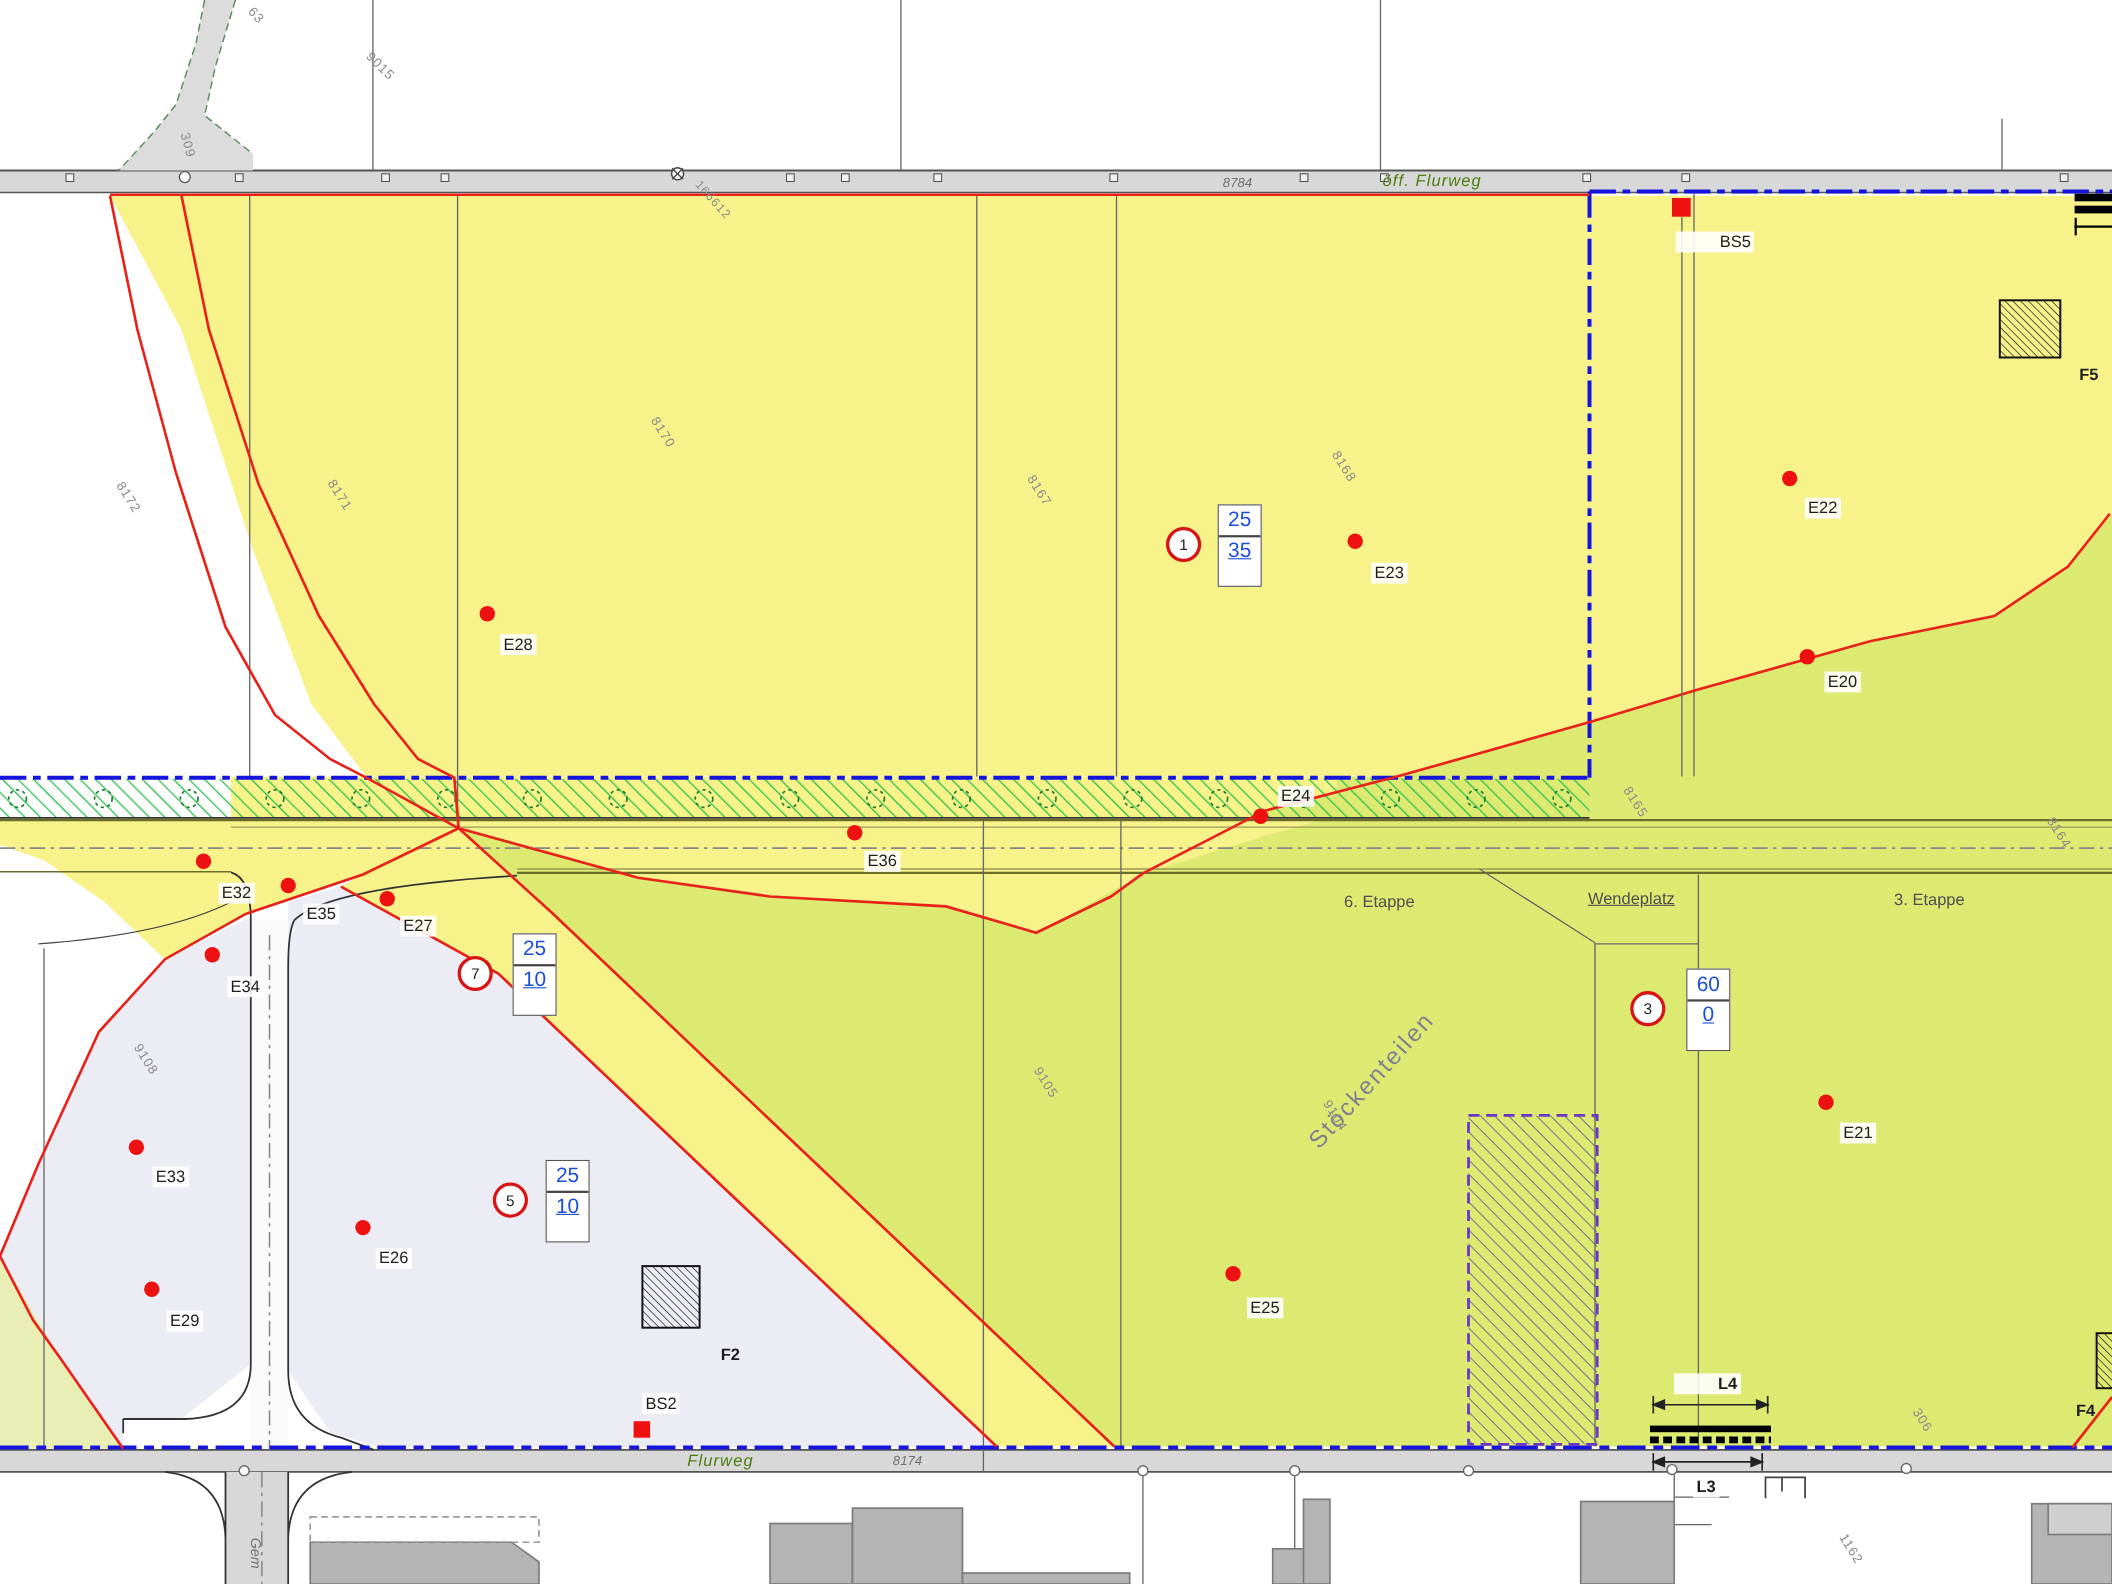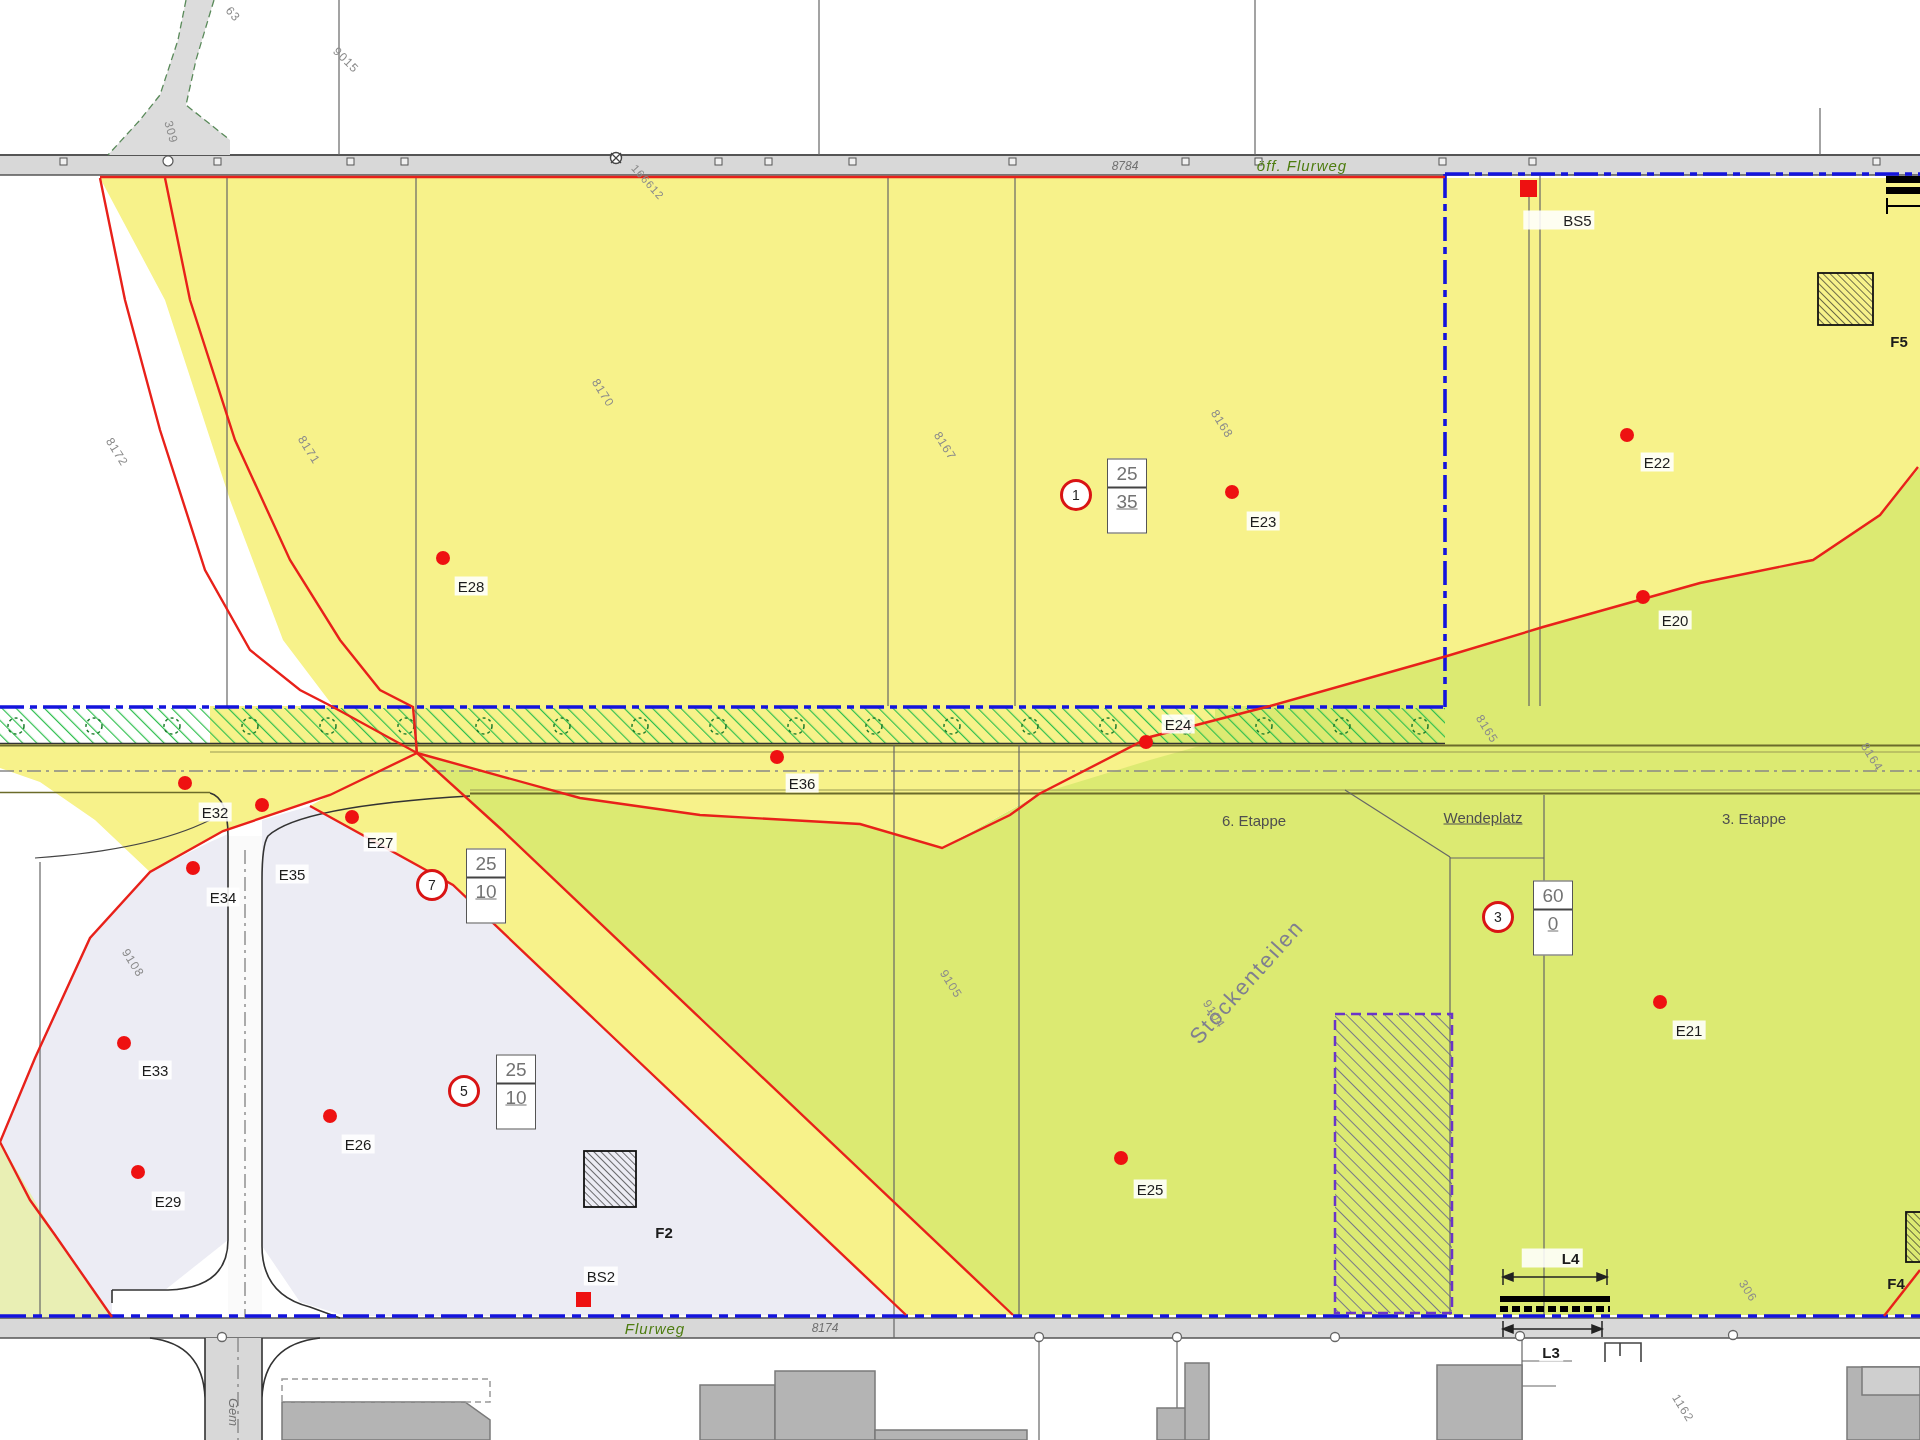--- a/index.html
+++ b/index.html
@@ -10,21 +10,21 @@
   .parcel{color:#8b8b8b;font-size:12px;letter-spacing:1px;background:transparent;}
   .roadname{color:#4d7c0f;font-style:italic;font-size:15px;letter-spacing:1px;background:transparent;}
   .roadnum{color:#707070;font-style:italic;font-size:12px;background:transparent;}
   .stage-lbl{color:#4f4f4f;font-size:15px;background:transparent;}
   .bigarea{color:#7f7f90;font-size:22px;letter-spacing:2px;background:transparent;}
   .fmark{font-weight:bold;font-size:15px;background:transparent;}
   .sign-circle{position:absolute;width:26px;height:26px;border:3px solid #d91414;border-radius:50%;
     background:#fff;transform:translate(-50%,-50%);display:flex;align-items:center;justify-content:center;
     font-size:14px;color:#222;}
   .sign-box{position:absolute;width:38px;border:1.5px solid #555;background:#fff;transform:translate(-50%,-50%);
-    text-align:center;font-size:19px;color:#737373;}
+    text-align:center;font-size:19px;color:#1d4ed8;}
   .sign-box .t{border-bottom:2px solid #444;padding:3px 0 2px;}
   .sign-box .b{padding:2px 0 20px;text-decoration:underline;}
 </style>
 </head>
 <body>
 
 <div id="stage">
 
 <svg width="1920" height="1440" viewBox="0 0 1920 1440">
   <defs>
@@ -310,21 +310,21 @@
 <div class="lbl chip" style="left:1263px;top:521px;">E23</div>
 <div class="lbl chip" style="left:1178px;top:724px;">E24</div>
 <div class="lbl chip" style="left:1150px;top:1189px;">E25</div>
 <div class="lbl chip" style="left:358px;top:1144px;">E26</div>
 <div class="lbl chip" style="left:380px;top:842px;">E27</div>
 <div class="lbl chip" style="left:471px;top:586px;">E28</div>
 <div class="lbl chip" style="left:168px;top:1201px;">E29</div>
 <div class="lbl chip" style="left:215px;top:812px;">E32</div>
 <div class="lbl chip" style="left:155px;top:1070px;">E33</div>
 <div class="lbl chip" style="left:223px;top:897px;">E34</div>
-<div class="lbl chip" style="left:292px;top:831px;margin-top:43px;">E35</div>
+<div class="lbl chip" style="left:292px;top:831px;">E35</div>
 <div class="lbl chip" style="left:802px;top:783px;">E36</div>
 
 <div class="lbl chip" style="left:1559px;top:220px;padding-left:40px;">BS5</div>
 <div class="lbl chip" style="left:601px;top:1276px;">BS2</div>
 <div class="lbl fmark" style="left:1899px;top:341px;">F5</div>
 <div class="lbl fmark" style="left:664px;top:1232px;">F2</div>
 <div class="lbl fmark" style="left:1896px;top:1283px;">F4</div>
 <div class="lbl chip" style="left:1552px;top:1258px;font-weight:bold;padding-left:40px;">L4</div>
 <div class="lbl chip" style="left:1551px;top:1352px;font-weight:bold;">L3</div>
 

